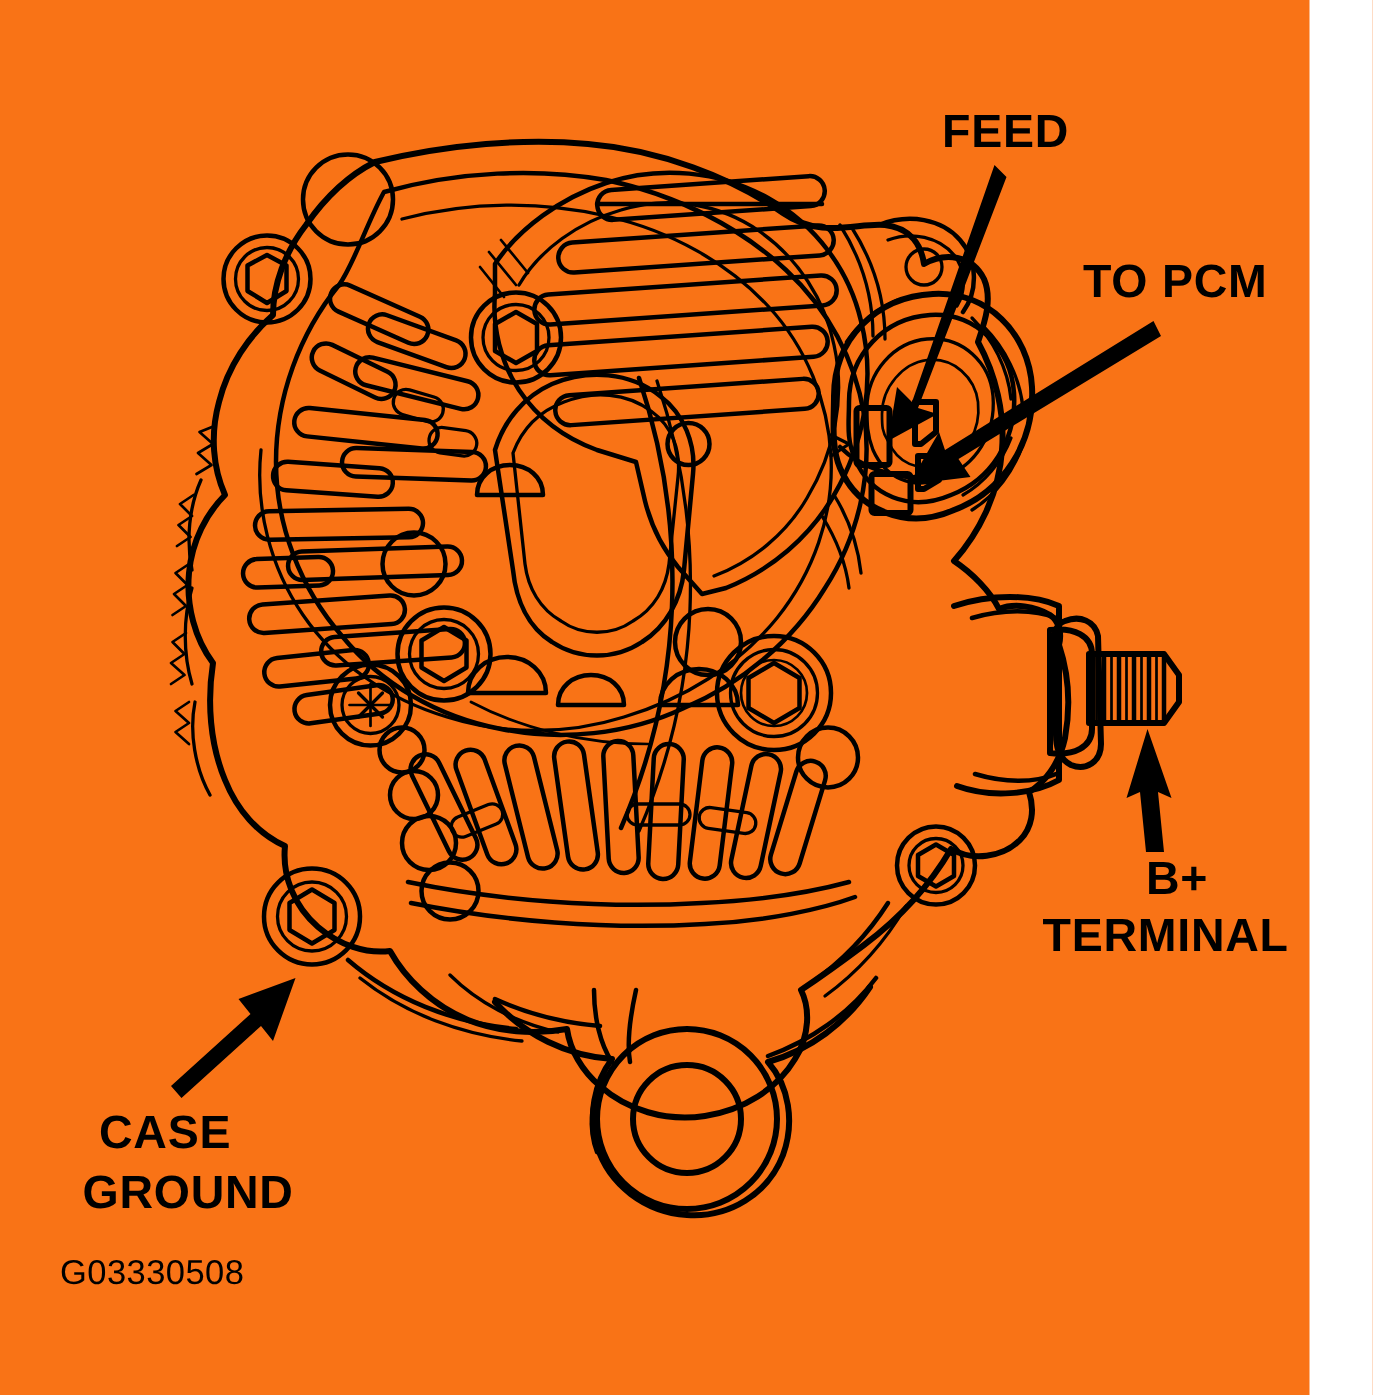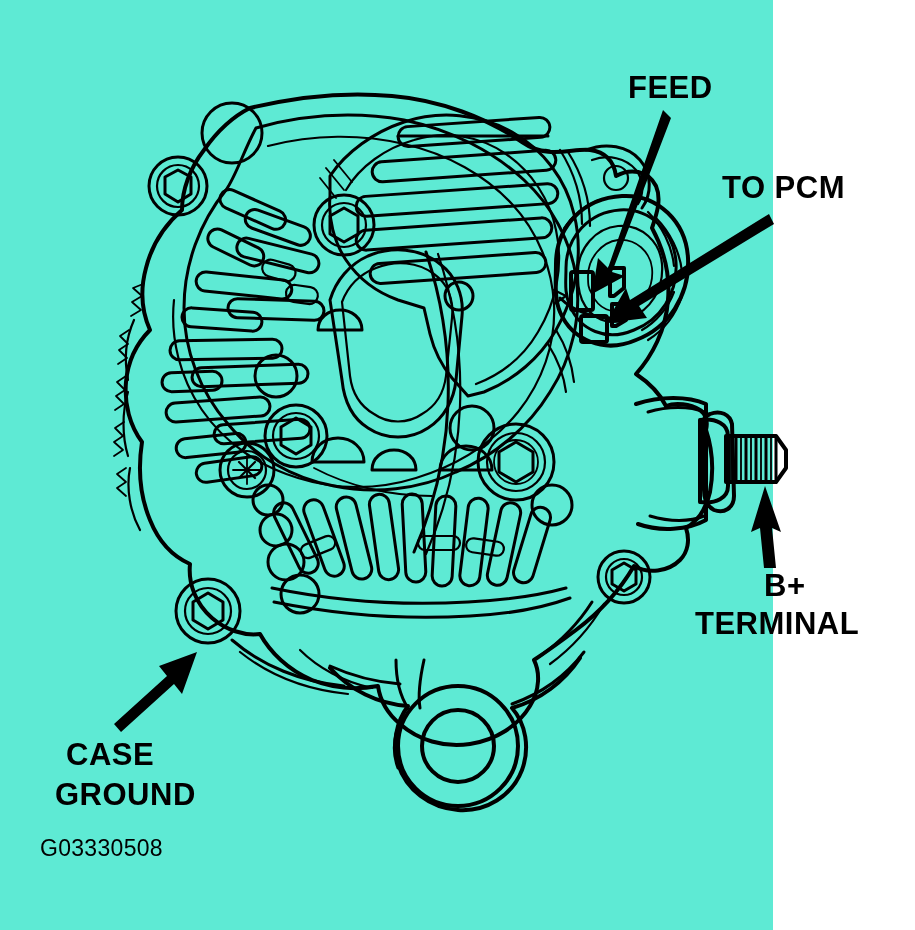--- a/index.html
+++ b/index.html
@@ -10,23 +10,23 @@
   }
   body {
     font-family: "Liberation Sans", sans-serif;
     width: 915px;
     height: 930px;
     position: relative;
     overflow: hidden;
   }
   #diagram-root {
     position: relative;
-    width: 773px;
+    width: 873px;
     height: 930px;
-    background: #5eead4;
+    background: #f97316;
   }
   svg.figure {
     position: absolute;
     top: 0;
     left: 0;
     width: 915px;
     height: 930px;
     display: block;
   }
   

